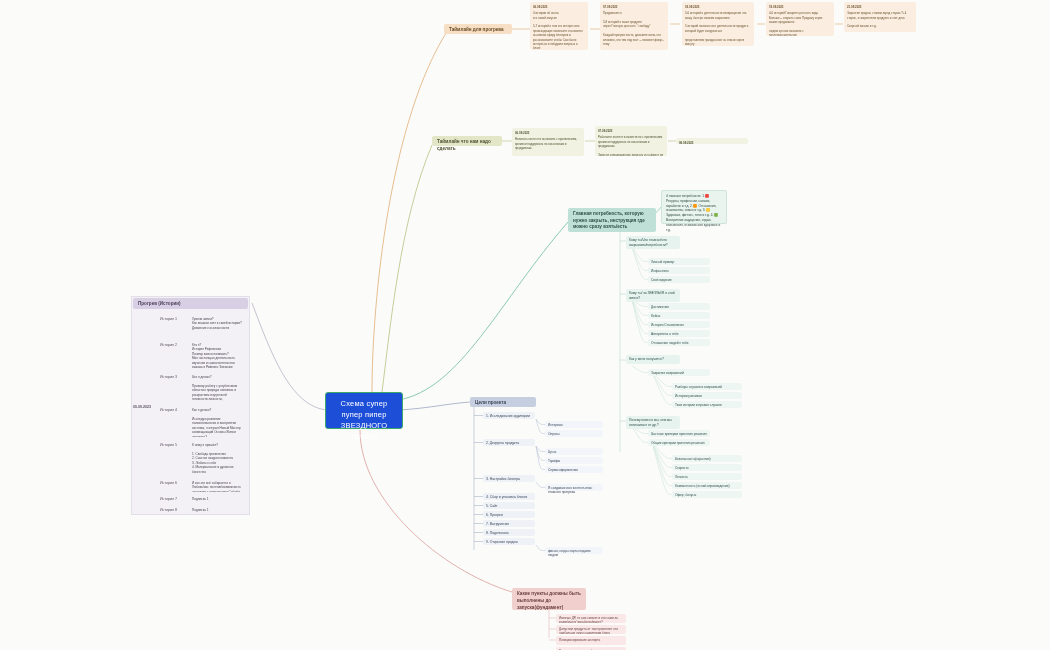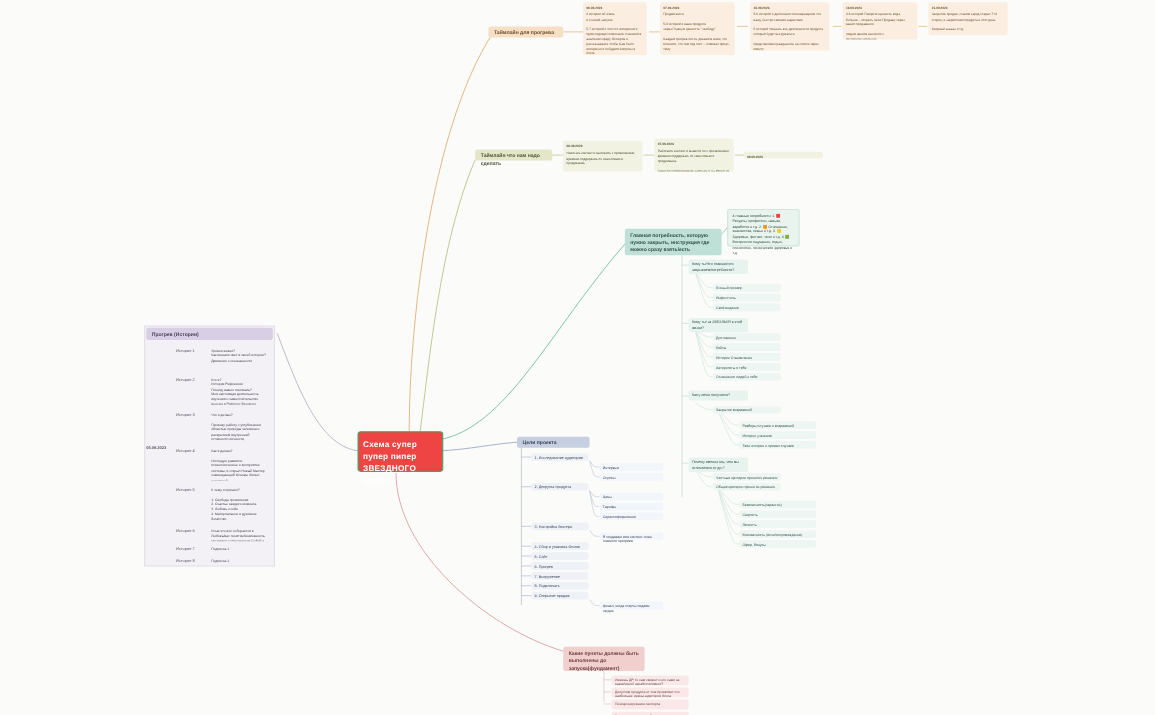--- a/index.html
+++ b/index.html
@@ -10,23 +10,23 @@
     position:relative;
     color:#3b3b3b;
   }
   #canvas{position:absolute;inset:0;}
   svg.links{position:absolute;left:0;top:0;width:1050px;height:650px;pointer-events:none;}
 
   .node{position:absolute;box-sizing:border-box;}
 
   
   .central{
-    background:#ef4444;border:1px solid #3aa866;border-radius:3px;
-    color:#ffffff;font-size:7.5px;line-height:1.45;font-weight:bold;
-    padding:6px 4px;letter-spacing:.2px;
+    background:#1d4ed8;border:1px solid #3aa866;border-radius:3px;
+    color:#ffffff;font-size:7.5px;line-height:1.45;font-weight:normal;
+    text-align:center;padding:6px 4px;letter-spacing:.2px;
   }
 
   
   .topic{
     border-radius:2px;font-size:4px;line-height:1.5;padding:3px 4px;
   }
   .topic.head{font-size:4.6px;font-weight:bold;padding:3px 5px;}
 
   
   .purple{background:#d9cfe4;color:#4a3f57;}

